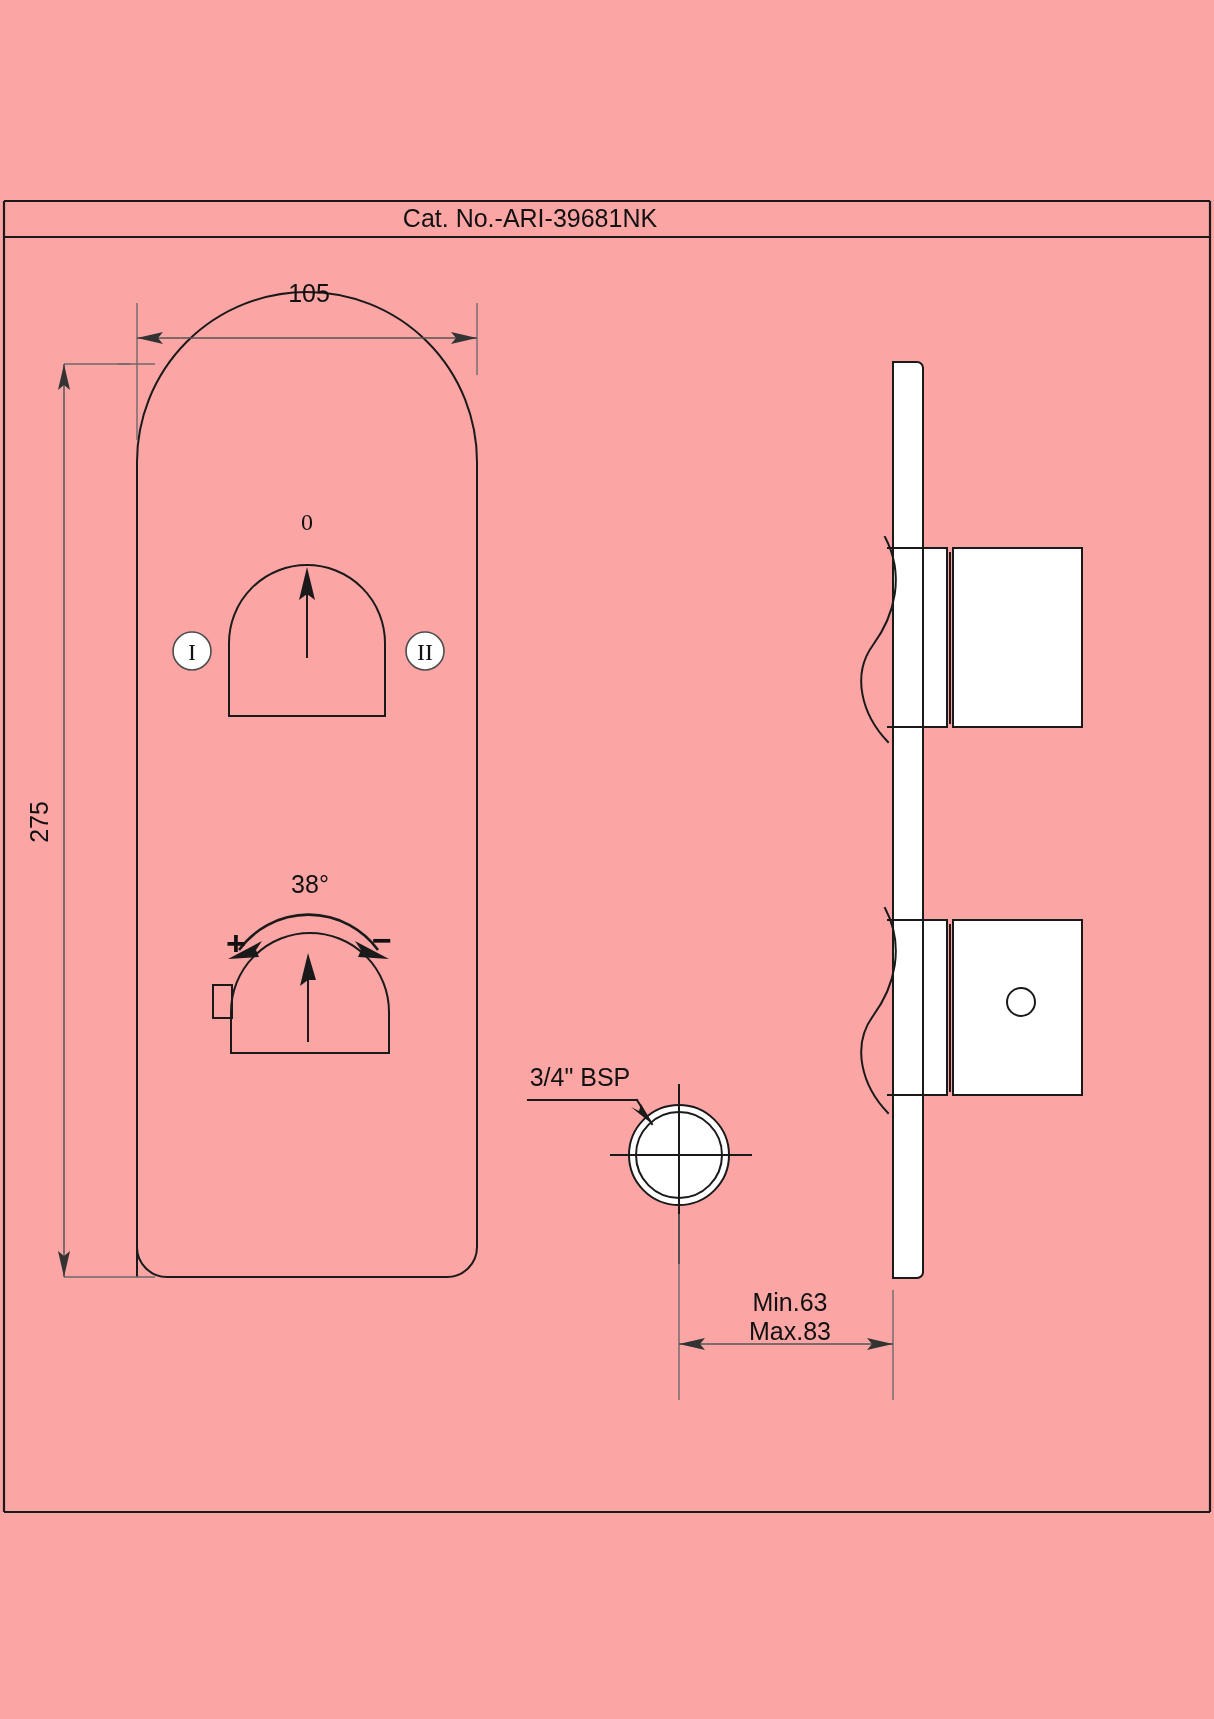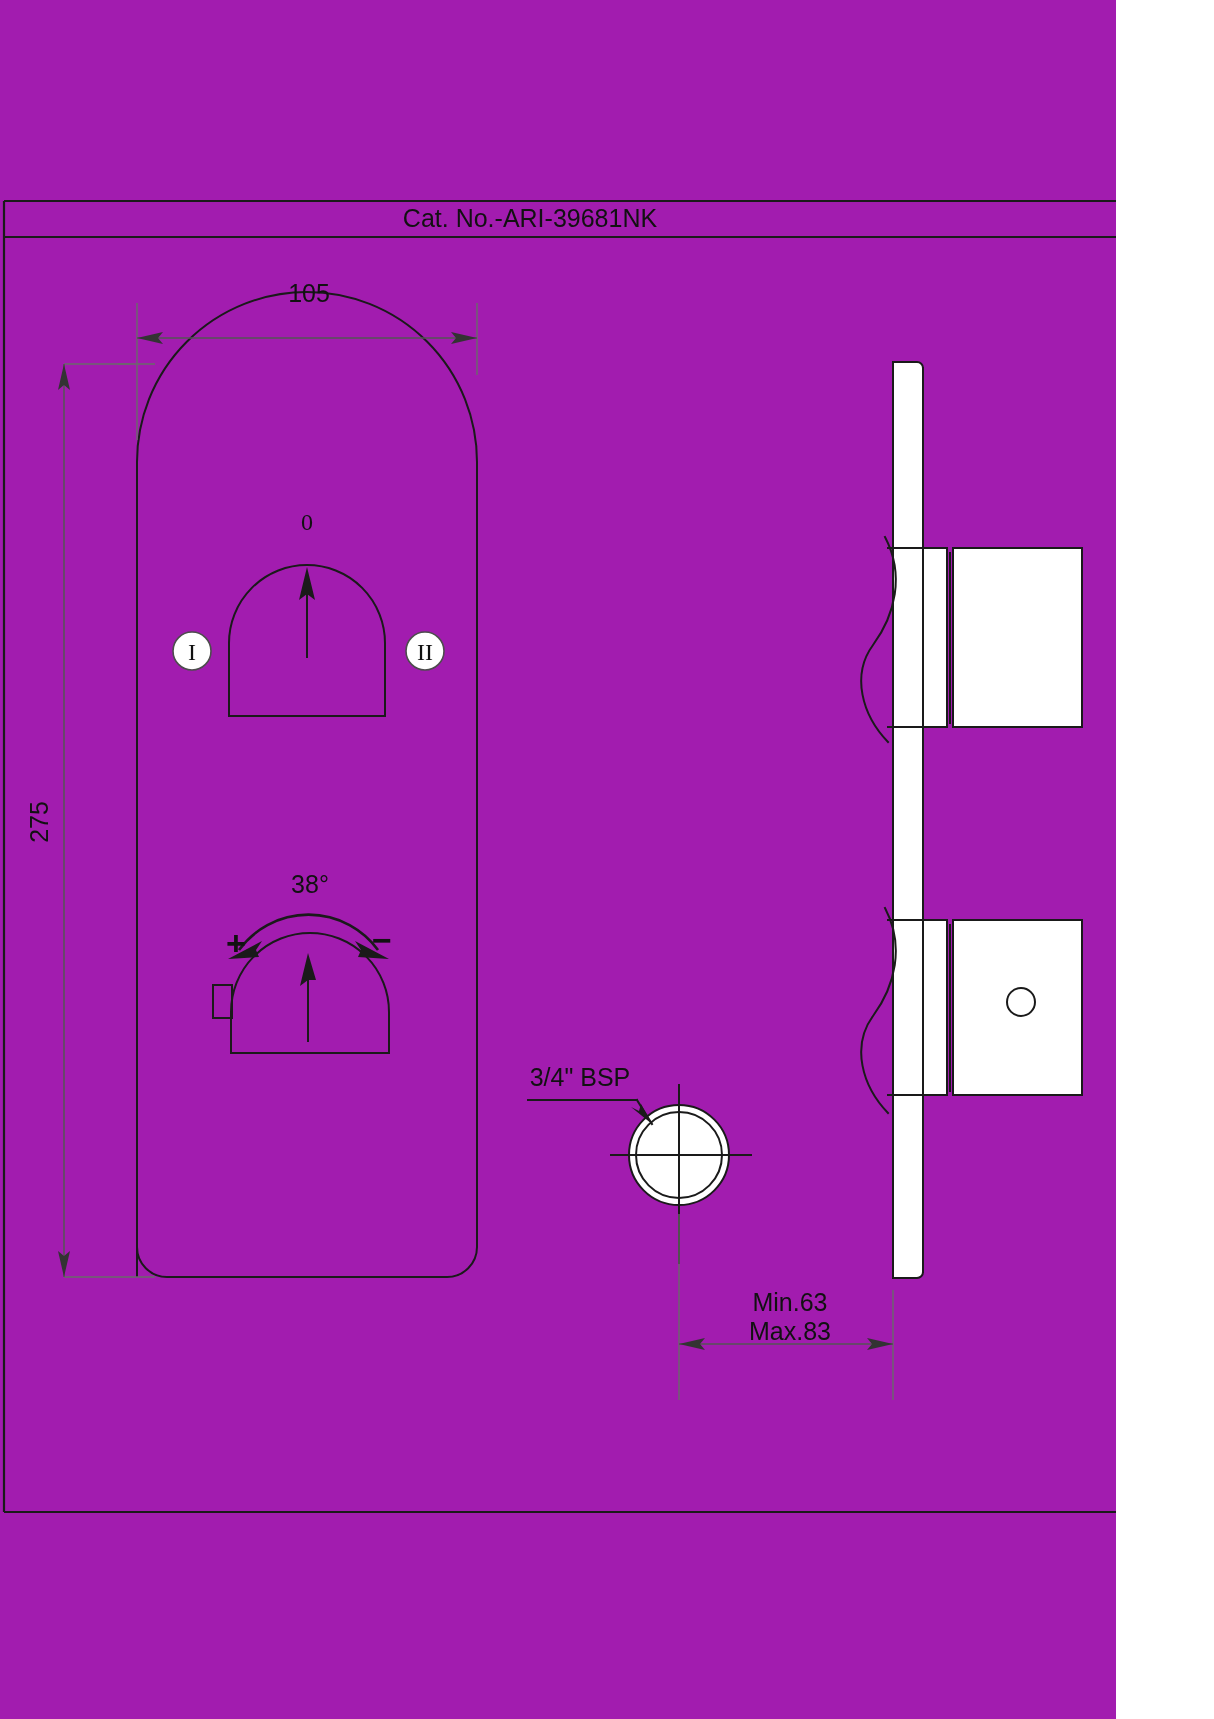--- a/index.html
+++ b/index.html
@@ -5,23 +5,23 @@
   html, body {
     margin: 0;
     padding: 0;
     background: #ffffff;
   }
   body {
     font-family: "Liberation Sans", sans-serif;
   }
   #sheet {
     position: relative;
-    width: 1116px;
+    width: 1214px;
     height: 1719px;
-    background: #a21caf;
+    background: #fca5a5;
     overflow: hidden;
     text-decoration: underline;
   }
   #drawing-svg {
     position: absolute;
     left: 0;
     top: 0;
     width: 1214px;
     height: 1719px;
   }

